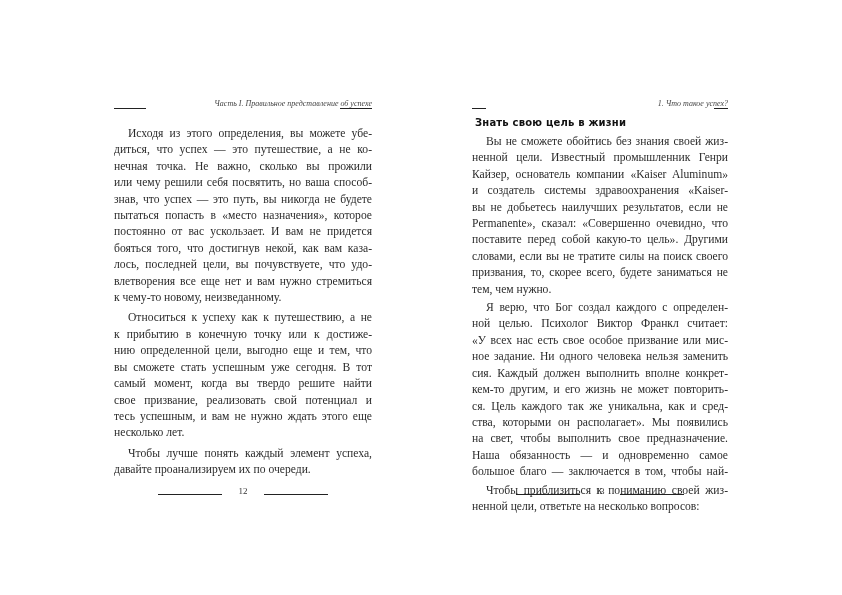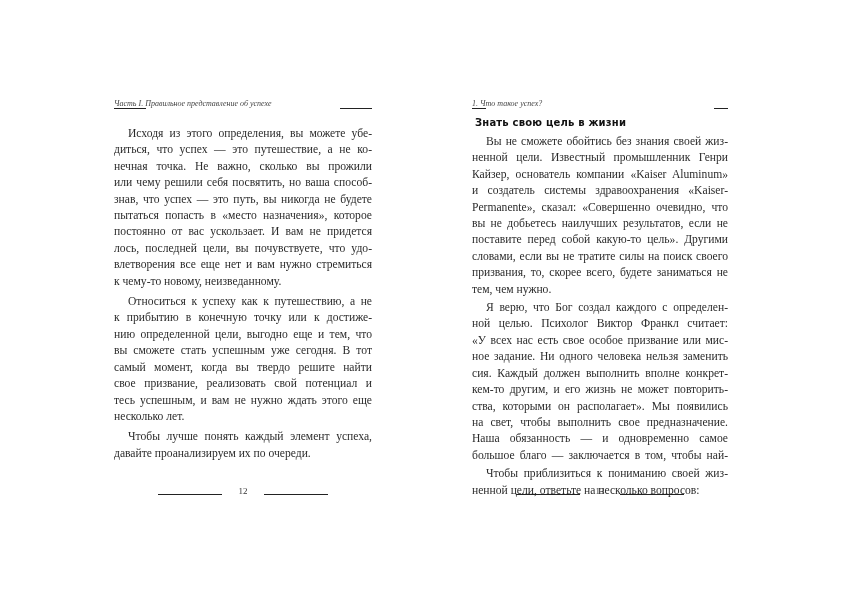--- a/index.html
+++ b/index.html
@@ -6,21 +6,21 @@
   body {
     width:842px; height:595px; background:#ffffff; position:relative; overflow:hidden;
     font-family: "DejaVu Serif", "Liberation Serif", serif; color:#2a2a2a;
   }
   .page { position:absolute; top:0; height:595px; }
   .page.left { left:114px; width:258px; }
   .page.right { left:472px; width:256px; }
   .running-head { position:absolute; top:99px; left:0; right:0; height:14px; }
   .rh-rule { position:absolute; top:9px; height:0; border-top:1.3px solid #222; }
   .rh-text {
-    position:absolute; top:0; left:0; right:0; text-align:left;
+    position:absolute; top:0; left:0; right:0; text-align:right;
     font-family:"Liberation Serif", serif; font-style:italic; font-size:8px; color:#444;
   }
   .section-title {
     position:absolute; top:117px; left:3px;
     font-family:"DejaVu Sans", sans-serif; font-weight:bold; font-size:10px; color:#111; letter-spacing:0.2px;
   }
   .body-text {
     position:absolute; left:0; right:0;
     font-family:"Liberation Serif", serif; font-size:11.6px; line-height:16.4px; color:#2b2b2b;
   }
@@ -45,20 +45,21 @@
 
   <div class="body-text" style="top:126px;">
     <div class="para" style="margin-bottom:4px;">
         <span class="ln" style="padding-left: 14px;">Исходя из этого определения, вы можете убе-</span>
         <span class="ln">диться, что успех — это путешествие, а не ко-</span>
         <span class="ln">нечная точка. Не важно, сколько вы прожили</span>
         <span class="ln">или чему решили себя посвятить, но ваша способ-</span>
         <span class="ln">знав, что успех — это путь, вы никогда не будете</span>
         <span class="ln">пытаться попасть в «место назначения», которое</span>
         <span class="ln">постоянно от вас ускользает. И вам не придется</span>
+        <span class="ln">бояться того, что достигнув некой, как вам каза-</span>
         <span class="ln">лось, последней цели, вы почувствуете, что удо-</span>
         <span class="ln">влетворения все еще нет и вам нужно стремиться</span>
         <span class="ln last">к чему-то новому, неизведанному.</span>
       </div>
     <div class="para" style="margin-bottom:4px;">
         <span class="ln" style="padding-left: 14px;">Относиться к успеху как к путешествию, а не</span>
         <span class="ln">к прибытию в конечную точку или к достиже-</span>
         <span class="ln">нию определенной цели, выгодно еще и тем, что</span>
         <span class="ln">вы сможете стать успешным уже сегодня. В тот</span>
         <span class="ln">самый момент, когда вы твердо решите найти</span>
@@ -87,34 +88,35 @@
   </div>
 
   <div class="section-title">Знать свою цель в жизни</div>
 
   <div class="body-text" style="top:134px;">
     <div class="para" style="margin-bottom:2px;">
         <span class="ln" style="padding-left: 14px;">Вы не сможете обойтись без знания своей жиз-</span>
         <span class="ln">ненной цели. Известный промышленник Генри</span>
         <span class="ln">Кайзер, основатель компании «Kaiser Aluminum»</span>
         <span class="ln">и создатель системы здравоохранения «Kaiser-</span>
+        <span class="ln">вы не добьетесь наилучших результатов, если не</span>
         <span class="ln">Permanente», сказал: «Совершенно очевидно, что</span>
-        <span class="ln">вы не добьетесь наилучших результатов, если не</span>
         <span class="ln">поставите перед собой какую-то цель». Другими</span>
         <span class="ln">словами, если вы не тратите силы на поиск своего</span>
         <span class="ln">призвания, то, скорее всего, будете заниматься не</span>
         <span class="ln last">тем, чем нужно.</span>
       </div>
     <div class="para" style="margin-bottom:2px;">
         <span class="ln" style="padding-left: 14px;">Я верю, что Бог создал каждого с определен-</span>
         <span class="ln">ной целью. Психолог Виктор Франкл считает:</span>
         <span class="ln">«У всех нас есть свое особое призвание или мис-</span>
         <span class="ln">ное задание. Ни одного человека нельзя заменить</span>
         <span class="ln">сия. Каждый должен выполнить вполне конкрет-</span>
         <span class="ln">кем-то другим, и его жизнь не может повторить-</span>
+        <span class="ln">ся. Цель каждого так же уникальна, как и сред-</span>
         <span class="ln">ства, которыми он располагает». Мы появились</span>
         <span class="ln">на свет, чтобы выполнить свое предназначение.</span>
         <span class="ln">Наша обязанность — и одновременно самое</span>
         <span class="ln">большое благо — заключается в том, чтобы най-</span>
       </div>
     <div class="para">
         <span class="ln" style="padding-left: 14px;">Чтобы приблизиться к пониманию своей жиз-</span>
         <span class="ln last">ненной цели, ответьте на несколько вопросов:</span>
       </div>
   </div>

